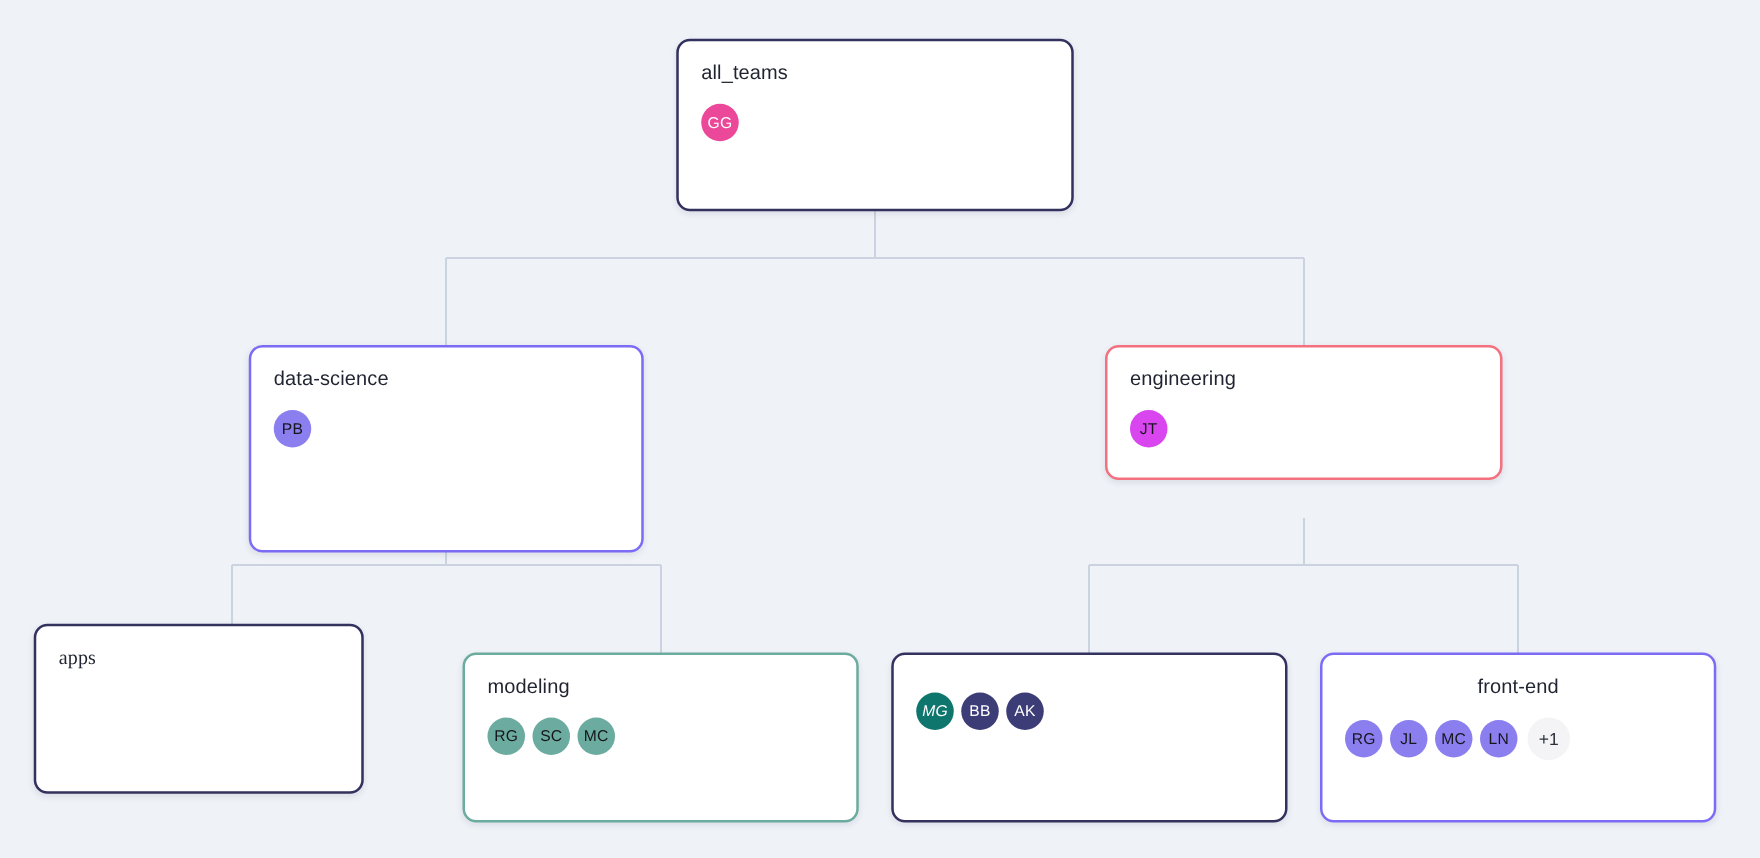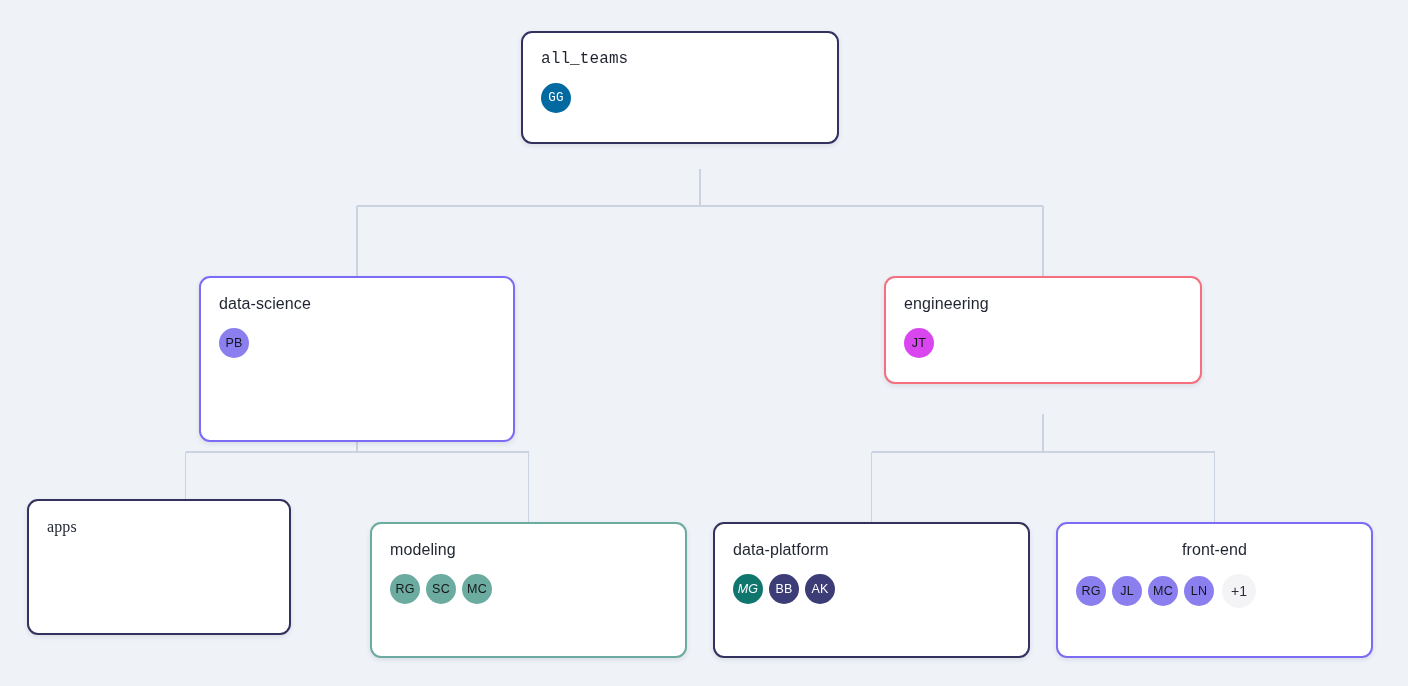--- a/index.html
+++ b/index.html
@@ -97,24 +97,24 @@
       <line x1="357" y1="414" x2="357" y2="452" stroke="#ccd3e0" stroke-width="1.6" shape-rendering="crispEdges"></line>
       <line x1="185.5" y1="452" x2="528.5" y2="452" stroke="#ccd3e0" stroke-width="1.6" shape-rendering="crispEdges"></line>
       <line x1="185.5" y1="452" x2="185.5" y2="522" stroke="#ccd3e0" stroke-width="1.6" shape-rendering="crispEdges"></line>
       <line x1="528.5" y1="452" x2="528.5" y2="522" stroke="#ccd3e0" stroke-width="1.6" shape-rendering="crispEdges"></line>
       <line x1="1043" y1="414" x2="1043" y2="452" stroke="#ccd3e0" stroke-width="1.6" shape-rendering="crispEdges"></line>
       <line x1="871.5" y1="452" x2="1214.5" y2="452" stroke="#ccd3e0" stroke-width="1.6" shape-rendering="crispEdges"></line>
       <line x1="871.5" y1="452" x2="871.5" y2="522" stroke="#ccd3e0" stroke-width="1.6" shape-rendering="crispEdges"></line>
       <line x1="1214.5" y1="452" x2="1214.5" y2="522" stroke="#ccd3e0" stroke-width="1.6" shape-rendering="crispEdges"></line>
     </svg>
   <div id="nodes">
-      <div class="node" style="left: 521px; top: 31px; width: 318px; height: 113px; border-color: rgb(51, 49, 94); font-family: Liberation Mono, monospace;">
+      <div class="node" style="left: 541px; top: 31px; width: 318px; height: 138px; border-color: rgb(51, 49, 94);">
         <div class="node-title">all_teams</div>
         <div class="avatar-row">
-          <div class="avatar light-ink" style="background: #0369a1;">GG</div>
+          <div class="avatar light-ink" style="background: #ec4899;">GG</div>
         </div>
       </div>
       <div class="node" style="left: 199px; top: 276px; width: 316px; height: 166px; border-color: rgb(124, 108, 245);">
         <div class="node-title">data-science</div>
         <div class="avatar-row">
           <div class="avatar dark-ink" style="background: rgb(139, 127, 240);">PB</div>
         </div>
       </div>
       <div class="node" style="left: 884px; top: 276px; width: 318px; height: 108px; border-color: rgb(244, 112, 127);">
         <div class="node-title">engineering</div>
@@ -127,21 +127,20 @@
       </div>
       <div class="node" style="left: 370px; top: 522px; width: 317px; height: 136px; border-color: rgb(108, 171, 159);">
         <div class="node-title">modeling</div>
         <div class="avatar-row">
           <div class="avatar dark-ink" style="background: rgb(108, 171, 159);">RG</div>
           <div class="avatar dark-ink" style="background: rgb(108, 171, 159);">SC</div>
           <div class="avatar dark-ink" style="background: rgb(108, 171, 159);">MC</div>
         </div>
       </div>
       <div class="node" style="left: 713px; top: 522px; width: 317px; height: 136px; border-color: rgb(51, 49, 94);">
-        <div class="node-title">data-platform</div>
         <div class="avatar-row">
           <div class="avatar light-ink" style="background: #0f766e; font-style: italic;">MG</div>
           <div class="avatar light-ink" style="background: rgb(60, 60, 119);">BB</div>
           <div class="avatar light-ink" style="background: rgb(60, 60, 119);">AK</div>
         </div>
       </div>
       <div class="node" style="left: 1056px; top: 522px; width: 317px; height: 136px; border-color: rgb(124, 108, 245); text-align: center;">
         <div class="node-title">front-end</div>
         <div class="avatar-row">
           <div class="avatar dark-ink" style="background: rgb(139, 127, 240);">RG</div>

